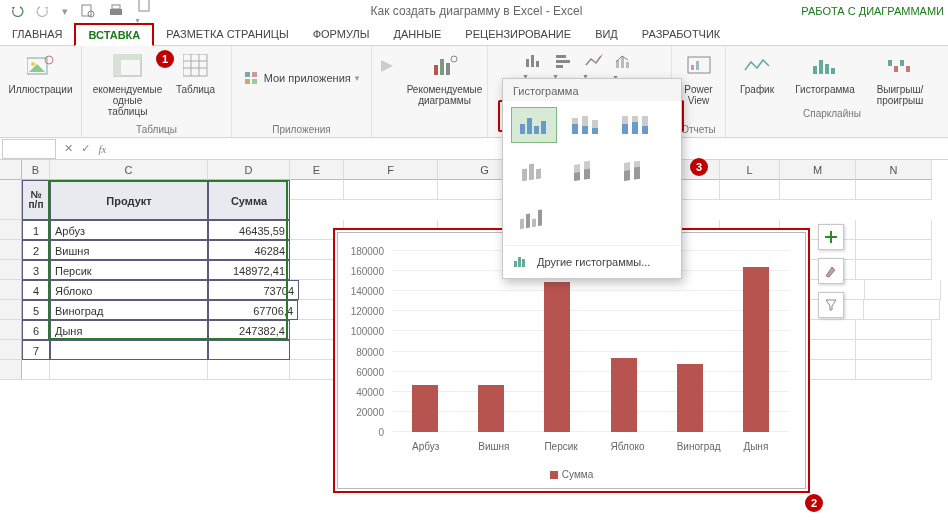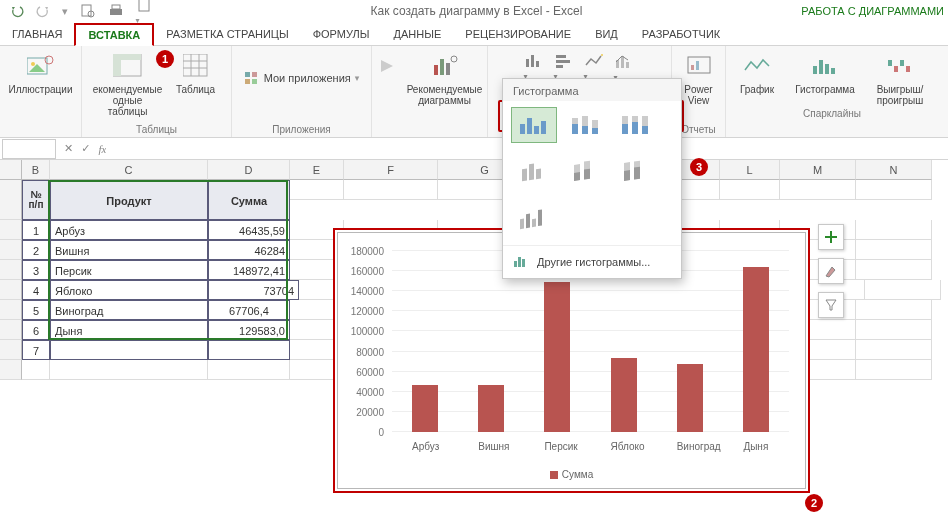--- a/index.html
+++ b/index.html
@@ -508,35 +508,35 @@
           <div class="cell " style="width: 94px;"></div>
           <div class="cell " style="width: 94px;"></div>
           <div class="cell " style="width: 60px;"></div>
           <div class="cell " style="width: 76px;"></div>
           <div class="cell " style="width: 76px;"></div>
         </div>
         <div style="display: flex;">
           <div class="rowhdr"></div>
           <div class="cell tnum tbl-border" style="width: 28px;">5</div>
           <div class="cell tleft tbl-border" style="width: 158px;">Виноград</div>
-          <div class="cell tval tbl-border" style="width: 82px; text-align: center;">67706,4</div>
+          <div class="cell tval tbl-border" style="width: 90px;">67706,4</div>
           <div class="cell " style="width: 54px;"></div>
           <div class="cell " style="width: 94px;"></div>
           <div class="cell " style="width: 94px;"></div>
           <div class="cell " style="width: 94px;"></div>
           <div class="cell " style="width: 94px;"></div>
           <div class="cell " style="width: 60px;"></div>
           <div class="cell " style="width: 76px;"></div>
           <div class="cell " style="width: 76px;"></div>
         </div>
         <div style="display: flex;">
           <div class="rowhdr"></div>
           <div class="cell tnum tbl-border" style="width: 28px;">6</div>
           <div class="cell tleft tbl-border" style="width: 158px;">Дыня</div>
-          <div class="cell tval tbl-border" style="width: 82px;">129583,0</div>
+          <div class="cell tval tbl-border" style="width: 82px;">247382,4</div>
           <div class="cell " style="width: 54px;"></div>
           <div class="cell " style="width: 94px;"></div>
           <div class="cell " style="width: 94px;"></div>
           <div class="cell " style="width: 94px;"></div>
           <div class="cell " style="width: 94px;"></div>
           <div class="cell " style="width: 60px;"></div>
           <div class="cell " style="width: 76px;"></div>
           <div class="cell " style="width: 76px;"></div>
         </div>
         <div style="display: flex;">

